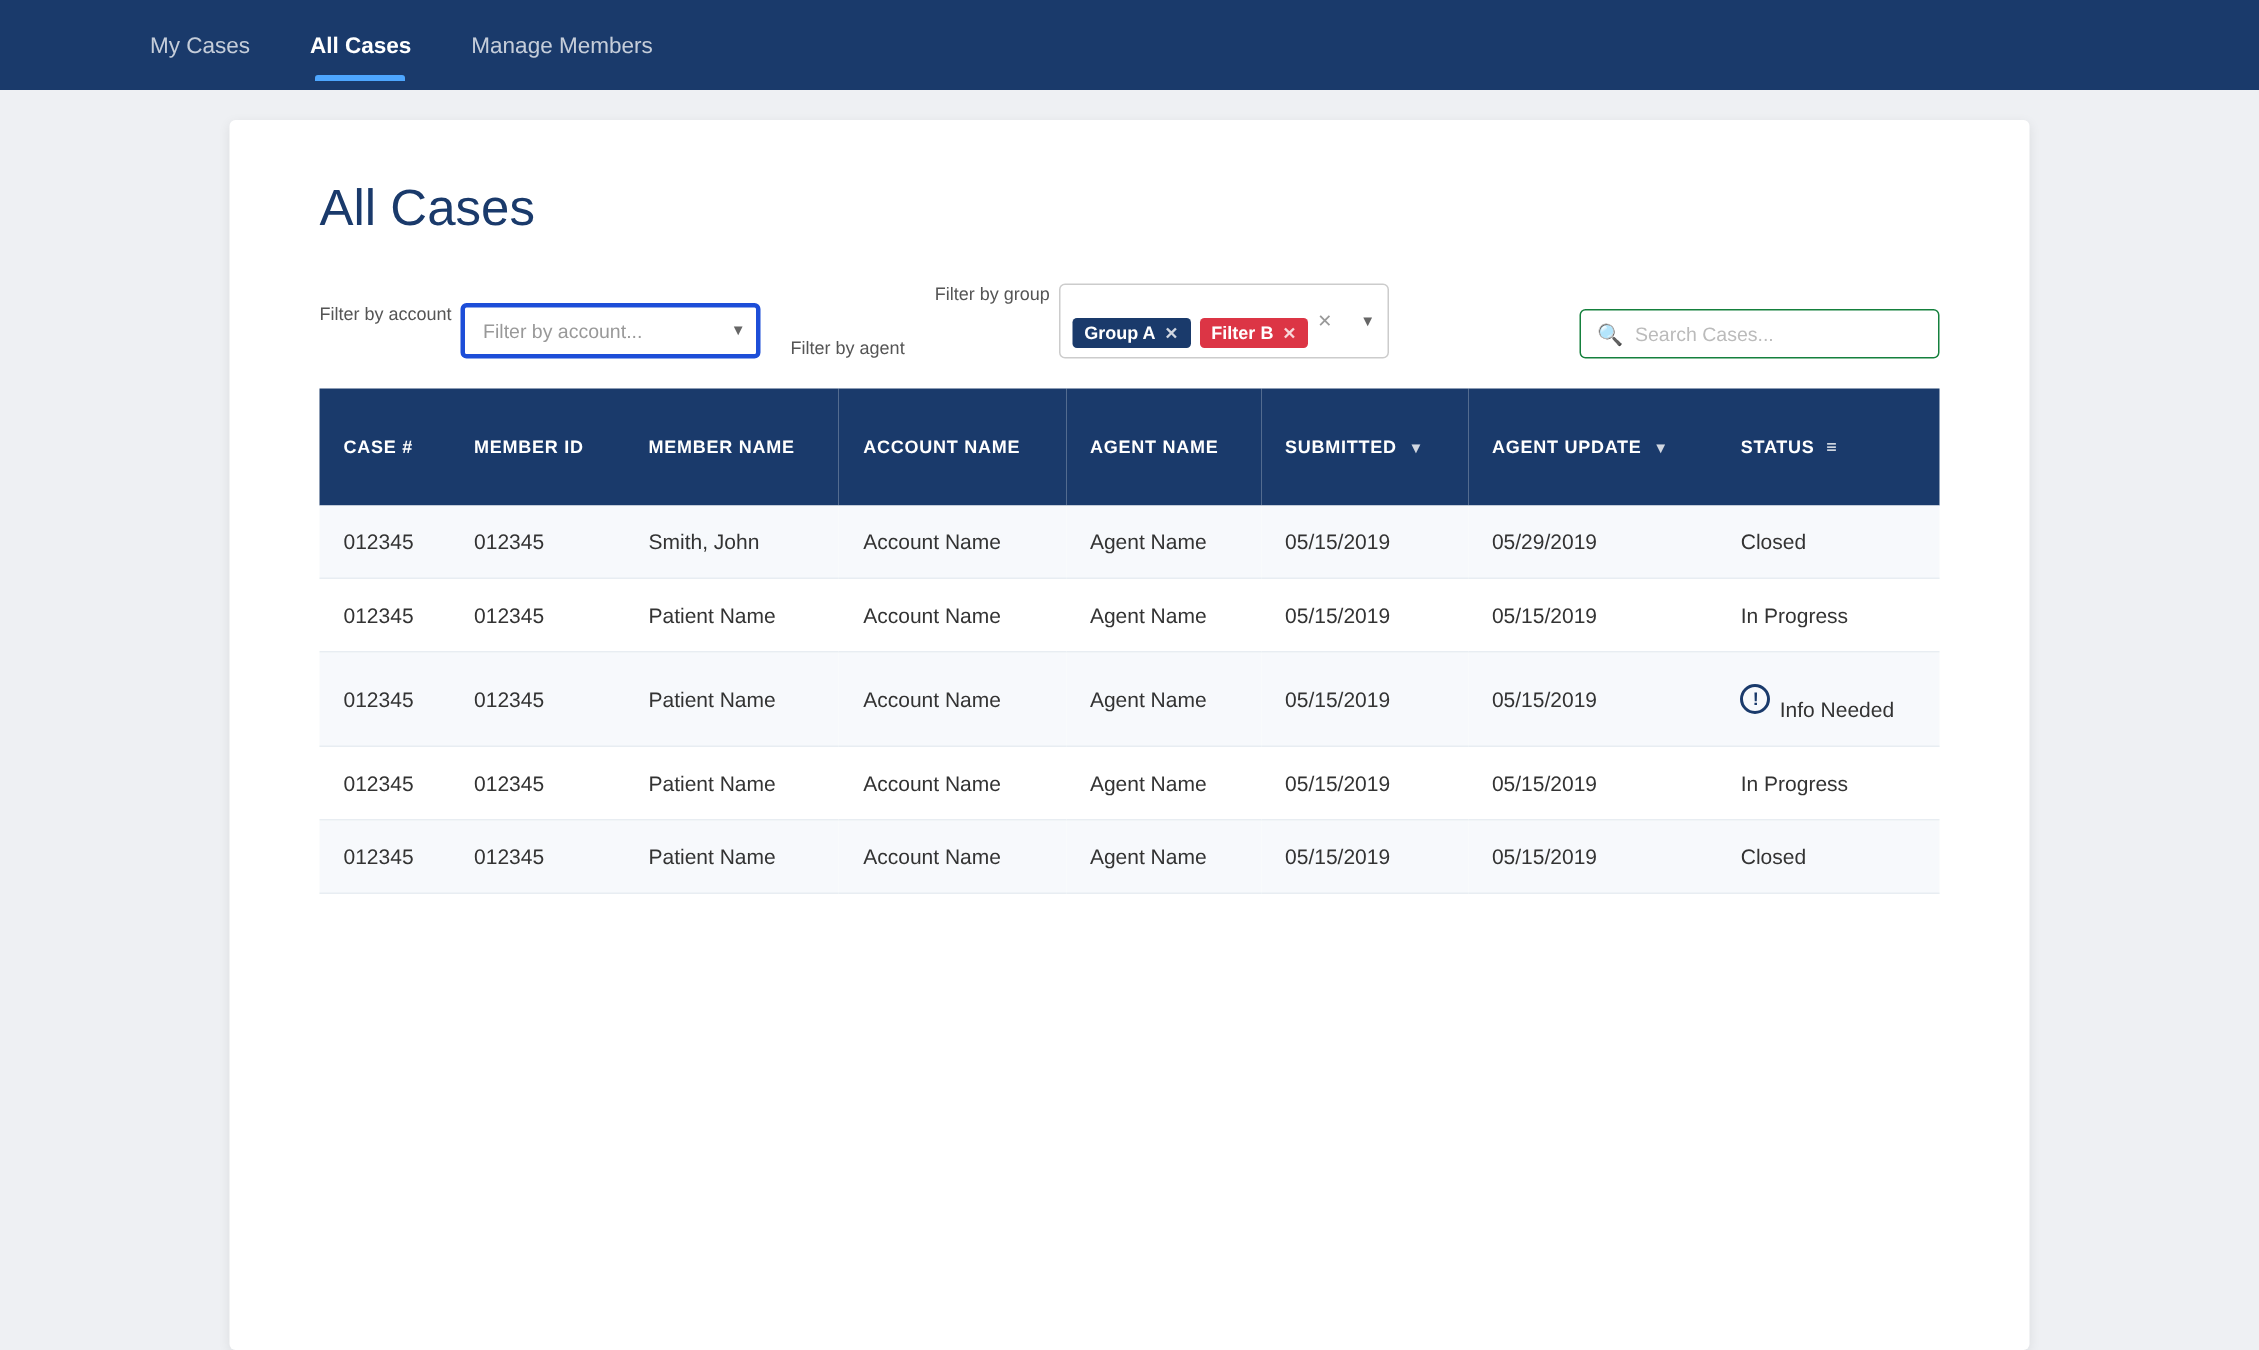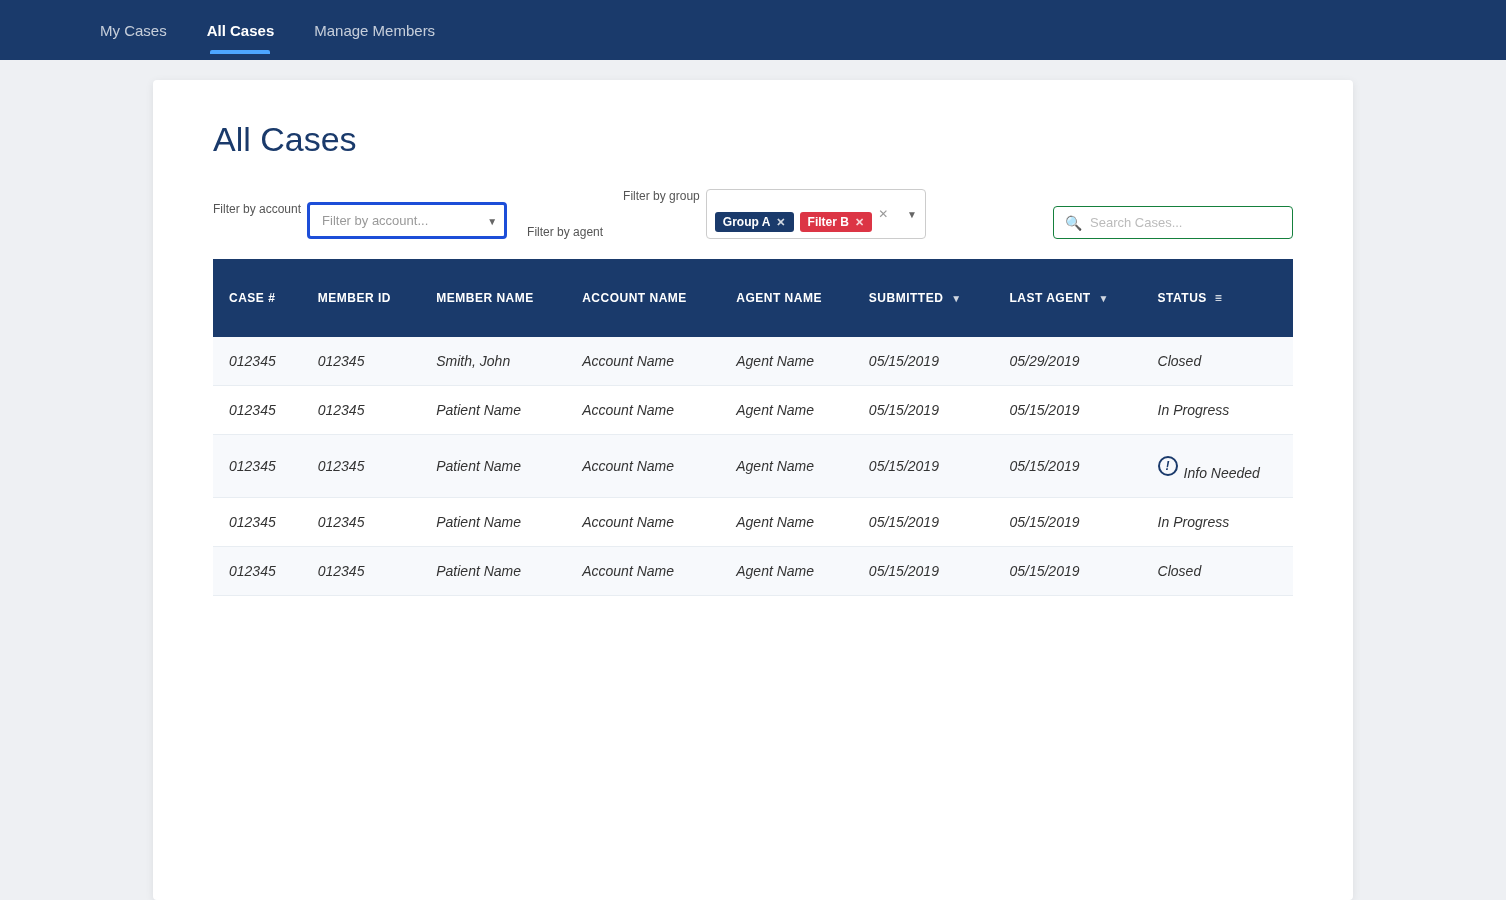--- a/index.html
+++ b/index.html
@@ -219,21 +219,20 @@
     }
 
     thead th .filter-icon {
       display: inline-block;
       margin-left: 4px;
       font-size: 12px;
     }
 
     tbody tr {
       border-bottom: 1px solid #e8edf2;
-      font-style: italic;
     }
 
     tbody tr:nth-child(odd) {
       background: #f7f9fc;
     }
 
     tbody tr:nth-child(even) {
       background: #fff;
     }
 
@@ -351,21 +350,21 @@
             <span>ACCOUNT NAME</span>
           </th>
           <th>
             <span>AGENT NAME</span>
           </th>
           <th style="cursor:pointer;">
             <span>SUBMITTED</span>
             <span class="sort-icon">▼</span>
           </th>
           <th style="cursor:pointer;">
-            <span>LAST AGENT</span>
+            <span>AGENT UPDATE</span>
             <span class="sort-icon">▼</span>
           </th>
           <th>
             <span>STATUS</span>
             <span class="filter-icon">≡</span>
           </th>
         </tr>
       </thead>
       <tbody id="table-body">
       <tr>

